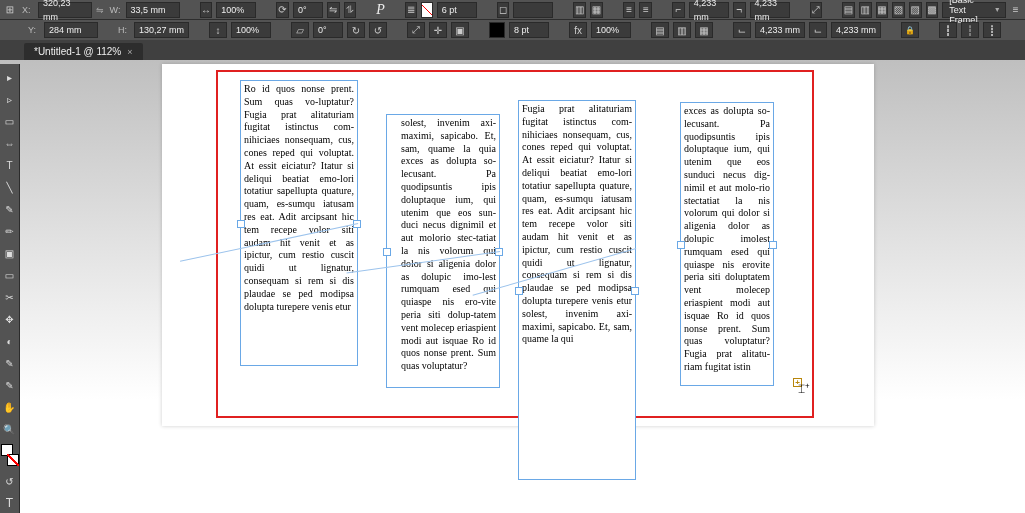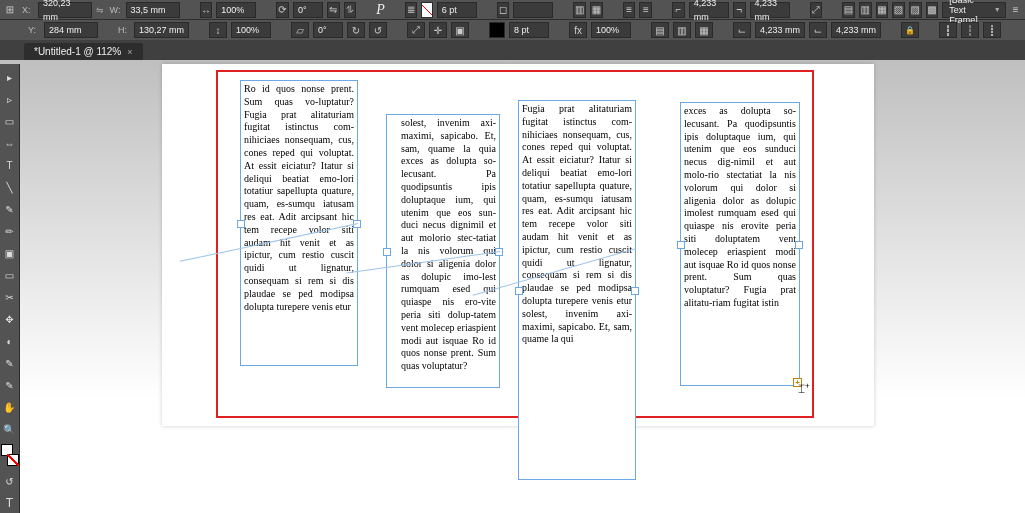--- a/index.html
+++ b/index.html
@@ -199,21 +199,21 @@
   <div id="frames">
       <div class="frame" style="left: 240px; top: 20px; width: 118px; height: 286px;">Ro id quos nonse prent. Sum quas vo-luptatur?
 Fugia prat alitaturiam fugitat istinctus com-nihiciaes nonsequam, cus, cones reped qui voluptat.
 At essit eiciatur? Itatur si deliqui beatiat emo-lori totatiur sapellupta quature, quam, es-sumqu iatusam res eat.
 Adit arcipsant hic tem recepe volor siti audam hit venit et as ipictur, cum restio cuscit quidi ut lignatur, consequam si rem si dis plaudae se ped modipsa dolupta turepere venis etur</div>
       <div class="frame" style="left: 386px; top: 54px; width: 114px; height: 274px; padding-left: 14px;">solest, invenim axi-maximi, sapicabo. Et, sam, quame la quia exces as dolupta so-lecusant.
 Pa quodipsuntis ipis doluptaque ium, qui utenim que eos sun-duci necus dignimil et aut molorio stec-tatiat la nis volorum qui dolor si aligenia dolor as dolupic imo-lest rumquam esed qui quiaspe nis ero-vite peria siti dolup-tatem vent molecep eriaspient modi aut isquae Ro id quos nonse prent. Sum quas voluptatur?</div>
       <div class="frame" style="left: 518px; top: 40px; width: 118px; height: 380px;">Fugia prat alitaturiam fugitat istinctus com-nihiciaes nonsequam, cus, cones reped qui voluptat.
 At essit eiciatur? Itatur si deliqui beatiat emo-lori totatiur sapellupta quature, quam, es-sumqu iatusam res eat.
 Adit arcipsant hic tem recepe volor siti audam hit venit et as ipictur, cum restio cuscit quidi ut lignatur, consequam si rem si dis plaudae se ped modipsa dolupta turepere venis etur solest, invenim axi-maximi, sapicabo. Et, sam, quame la qui</div>
-      <div class="frame" style="left: 680px; top: 42px; width: 120px; height: 284px;">exces as dolupta so-lecusant.
+      <div class="frame" style="left: 680px; top: 42px; width: 94px; height: 284px;">exces as dolupta so-lecusant.
 Pa quodipsuntis ipis doluptaque ium, qui utenim que eos sunduci necus dig-nimil et aut molo-rio stectatiat la nis volorum qui dolor si aligenia dolor as dolupic imolest rumquam esed qui quiaspe nis erovite peria siti doluptatem vent molecep eriaspient modi aut isquae Ro id quos nonse prent. Sum quas voluptatur?
 Fugia prat alitatu-riam fugitat istin</div>
     </div>
   <div id="threads">
       <div class="thread" style="left: 358px; top: 163px; height: 182px; transform: rotate(78deg);"></div>
       <div class="thread" style="left: 500px; top: 191px; height: 155px; transform: rotate(82deg);"></div>
       <div class="thread" style="left: 636px; top: 188px; height: 170px; transform: rotate(74deg);"></div>
     </div>
 
   <div class="overset" style="left: 793px; top: 318px;">+</div>

